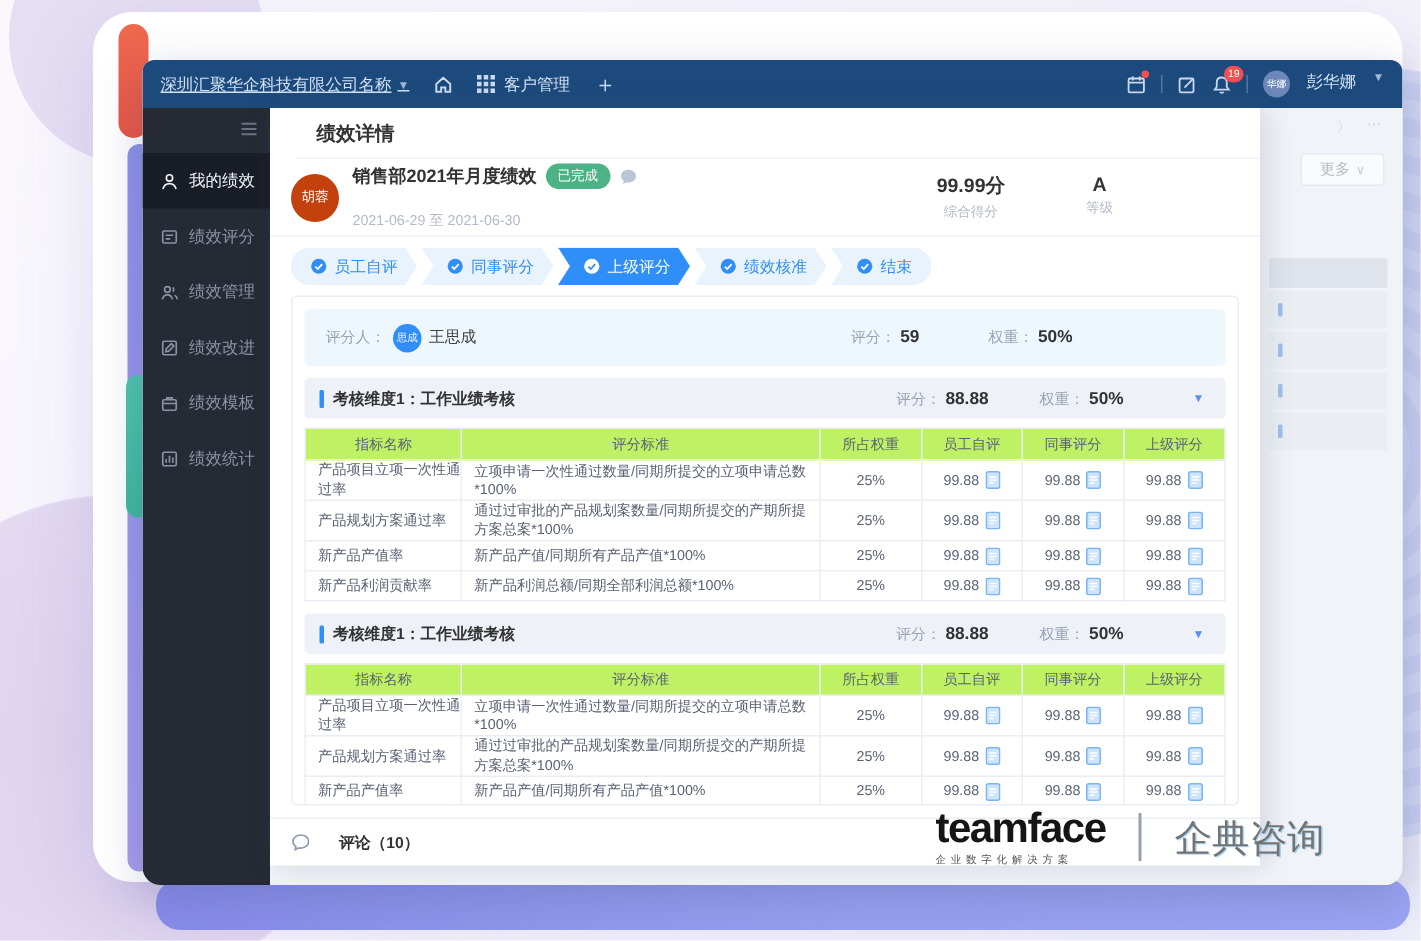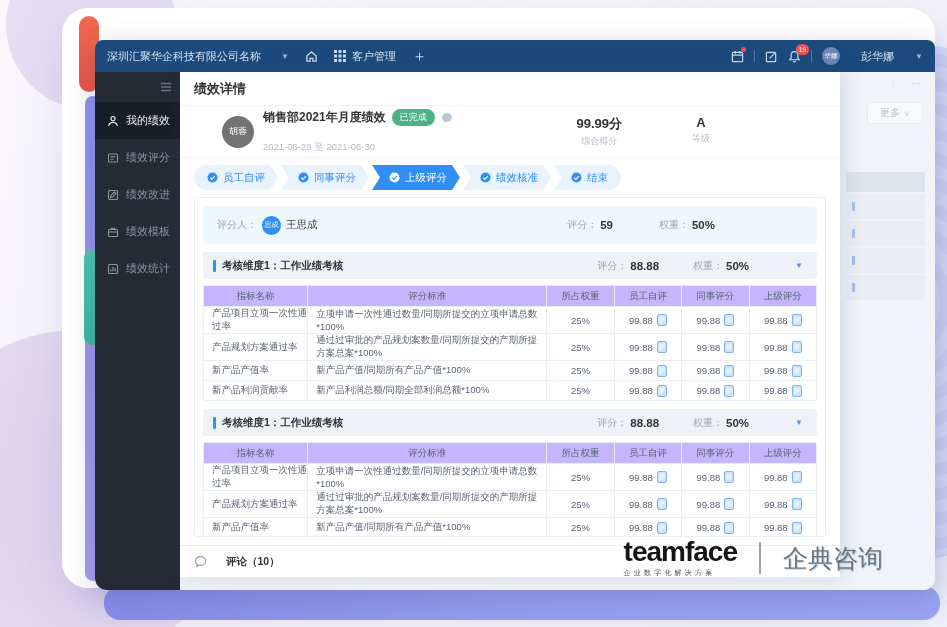--- a/index.html
+++ b/index.html
@@ -27,32 +27,32 @@
     background:linear-gradient(90deg,#868ce8,#96a0f0 55%,#9aa4f2); }
   .bottom-line { position:absolute; left:98px; top:582px; width:830px; height:6px; border-radius:6px; background:#6f74d8; }
 
   
   .window { position:absolute; left:95px; top:40px; width:840px; height:550px;
     border-radius:8px 8px 12px 12px; overflow:hidden; background:#eef0f4; z-index:5;
     box-shadow:0 8px 30px rgba(60,70,130,.25); }
 
   
   .topbar { height:32px; background:#1c4a7c; display:flex; align-items:center; padding:0 12px; color:#d3e1f3; font-size:11px; }
-  .topbar .co { display:flex; align-items:center; gap:20px; cursor:pointer; }
+  .topbar .co { display:flex; align-items:center; gap:4px; cursor:pointer;text-decoration:underline; }
   .caret { font-size:8px; color:#9fb8d6; }
   .tb-icon { display:flex; align-items:center; color:#c9daf0; margin-left:16px; position:relative; }
   .tb-right { margin-left:auto; display:flex; align-items:center; gap:10px; }
   .tb-right .tb-icon { margin-left:0; }
   .tb-sep { width:1px; height:12px; background:rgba(255,255,255,.25); }
   .red-dot { position:absolute; right:-2px; top:-3px; width:5px; height:5px; border-radius:50%; background:#f25050; }
   .bell-badge { position:absolute; right:-8px; top:-6px; min-width:13px; height:11px; padding:0 2px; border-radius:6px;
     background:#f25050; color:#fff; font-size:7px; display:flex; align-items:center; justify-content:center; }
   .tb-avatar { width:18px; height:18px; border-radius:50%; background:#6d87b8; color:#fff; font-size:6.5px;
     display:flex; align-items:center; justify-content:center; }
-  .tb-user { display:flex; align-items:center; gap:21px; cursor:pointer; }
+  .tb-user { display:flex; gap:11px; cursor:pointer; }
   .plus { font-size:15px; color:#c9daf0; margin-left:16px; }
 
   
   .win-body { display:flex; height:518px; }
   .sidebar { width:85px; background:#252a35; display:flex; flex-direction:column; padding-top:2px; flex:none; }
   .collapse-row { display:flex; justify-content:flex-end; padding:4px 8px 6px; color:#6b7280; }
   .side-item { display:flex; align-items:center; gap:7px; height:37px; padding-left:12px; color:#8b93a3; font-size:11px; cursor:pointer; }
   .side-item.active { background:#191d26; color:#eef1f6; }
   .side-item svg { flex:none; }
 
@@ -65,39 +65,39 @@
     color:#6b7383; font-size:10px; display:flex; align-items:center; justify-content:center; gap:4px; }
   .bg-table { margin:48px 10px 0 6px; }
   .bg-th { height:20px; background:#c7cdd9; border-radius:2px; }
   .bg-tr { height:25px; background:#e0e4ec; margin-top:2px; display:flex; align-items:center; padding-left:6px; }
   .bg-tick { width:3px; height:9px; background:#3a7bd5; border-radius:1px; }
   .mask { position:absolute; inset:0; background:rgba(243,245,249,.55); z-index:1; }
 
   
   .modal { position:absolute; left:0; top:0; width:660px; height:505px; background:#fff; z-index:2;
     box-shadow:4px 0 18px rgba(80,90,120,.18); display:flex; flex-direction:column; }
-  .m-header { height:34px; flex:none; display:flex; align-items:center; padding:0 14px; border-bottom:1px solid #f0f1f4; }
+  .m-header { height:34px; flex:none; display:flex; align-items:center; padding:0 14px; border-bottom:1px solid #f0f1f4;margin-left:17px; }
   .m-title { font-size:13px; font-weight:bold; color:#333; }
   .m-actions { margin-left:auto; display:flex; align-items:center; gap:8px; }
   .btn { height:22px; padding:0 10px; font-size:10.5px; border-radius:3px; background:#fff; display:flex; align-items:center; cursor:pointer; }
   .btn-appeal { color:#f5a623; border:1px solid #f8d596; }
   .btn-improve { color:#47b18c; border:1px solid #bfe5d3; }
   .m-close { color:#9aa0ab; font-size:14px; cursor:pointer; padding:0 2px; }
   .v-sep { width:1px; height:14px; background:#e8e8e8; }
 
   .m-info { height:52px; flex:none; display:flex; align-items:center; padding:0 14px; border-bottom:1px solid #f0f1f4; }
-  .info-avatar { width:32px; height:32px; border-radius:50%; background:#737373; color:#fff; font-size:9px;
-    display:flex; align-items:center; justify-content:center; flex:none;margin-left:28px; }
+  .info-avatar { width:32px; height:32px; border-radius:50%; background:#c2410c; color:#fff; font-size:9px;
+    display:flex; align-items:center; justify-content:center; flex:none; }
   .info-main { margin-left:9px; }
   .info-line1 { display:flex; align-items:center; gap:6px; }
   .info-name { font-size:12px; font-weight:bold; color:#333; }
   .status-badge { background:#4db285; color:#fff; font-size:9px; padding:2px 8px; border-radius:9px; }
   .cmt-mini { color:#b9c6d6; display:flex; }
   .info-dates { font-size:9.5px; color:#b3bac6; margin-top:15px; }
-  .info-stats { margin-left:auto; margin-right:116px; display:flex; gap:70px; }
+  .info-stats { margin-left:auto; margin-right:84px; display:flex; gap:54px; }
   .stat { text-align:center; }
   .stat-v { font-size:13px; font-weight:bold; color:#333; }
   .stat-l { font-size:9px; color:#b3bac6; margin-top:2px; }
 
   .m-steps { flex:none; padding:7px 14px 5px; display:flex; }
   .steps-wrap { display:flex; }
   .step { display:flex; align-items:center; gap:5px; height:25px; padding:0 13px 0 17px; font-size:10.5px; color:#2f8ef7;
     background:#e8f3fe; margin-left:3px;
     clip-path:polygon(0 0,calc(100% - 8px) 0,100% 50%,calc(100% - 8px) 100%,0 100%,8px 50%); }
   .step:first-child { margin-left:0; border-radius:13px 0 0 13px; padding-left:13px;
@@ -123,21 +123,21 @@
 
   .section { margin-top:8px; }
   .sec-head { height:27px; background:#eef1f8; border-radius:3px; display:flex; align-items:center; padding:0 10px; }
   .sec-bar { width:3px; height:12px; background:#2f8ef7; border-radius:1px; margin-right:6px; }
   .sec-title { font-size:10.5px; font-weight:bold; color:#333; flex:1; }
   .sec-g { display:flex; align-items:center; gap:3px; }
   .sec-weight { margin-left:34px; }
   .sec-caret { margin-left:46px; margin-right:4px; color:#5b8def; font-size:8px; }
 
   table.perf { width:100%; border-collapse:collapse; margin-top:6px; font-size:9.5px; }
-  .perf th { background:#c4b5fd; color:#5a6274; font-weight:normal; height:21px; border:1px solid #e9edf4; }
+  .perf th { background:#bef264; color:#5a6274; font-weight:normal; height:21px; border:1px solid #e9edf4; }
   .perf td { height:20px; border:1px solid #e9edf4; color:#5a6274; text-align:center; }
   .perf td.tl { text-align:left; padding-left:8px; }
   .col-name { width:17%; } .col-std { width:39%; } .col-w { width:11%; }
   .score-cell { display:inline-flex; align-items:center; gap:4px; justify-content:center; }
 
   .m-comments { flex:none; height:32px; border-top:1px solid #ebedf2; display:flex; align-items:center; gap:19px; padding:0 14px; }
   .cmt-label { font-size:10.5px; font-weight:bold; color:#333; }
 
   
   .watermark { position:absolute; right:52px; bottom:12px; z-index:6; display:flex; align-items:center; gap:22px; }
@@ -238,20 +238,27 @@
       </div>
       <div class="side-item">
         <svg width="12" height="12" viewBox="0 0 12 12" fill="none" stroke="currentColor" stroke-width="1.1">
             <rect x="1.5" y="2" width="9" height="8" rx="1"></rect>
             <path d="M3.5 4.8h5M3.5 7.2h3"></path>
           </svg>
         <span>绩效评分</span>
       </div>
       <div class="side-item">
         <svg width="12" height="12" viewBox="0 0 12 12" fill="none" stroke="currentColor" stroke-width="1.1">
+            <circle cx="4.6" cy="4" r="1.9"></circle>
+            <path d="M1.2 10.6c.5-2 1.8-3 3.4-3s2.9 1 3.4 3M8.2 2.6a1.9 1.9 0 0 1 0 2.8M9.4 7.8c1 .4 1.6 1.3 1.9 2.8"></path>
+          </svg>
+        <span>绩效管理</span>
+      </div>
+      <div class="side-item">
+        <svg width="12" height="12" viewBox="0 0 12 12" fill="none" stroke="currentColor" stroke-width="1.1">
             <rect x="1.5" y="1.5" width="9" height="9" rx="1"></rect>
             <path d="M3.5 8.5l2-.4 3.4-3.4-1.6-1.6L3.9 6.5z"></path>
           </svg>
         <span>绩效改进</span>
       </div>
       <div class="side-item">
         <svg width="12" height="12" viewBox="0 0 12 12" fill="none" stroke="currentColor" stroke-width="1.1">
             <rect x="1.5" y="3.5" width="9" height="7" rx="1"></rect>
             <path d="M4.2 3.5V2.2h3.6v1.3M1.5 6h9"></path>
           </svg>

